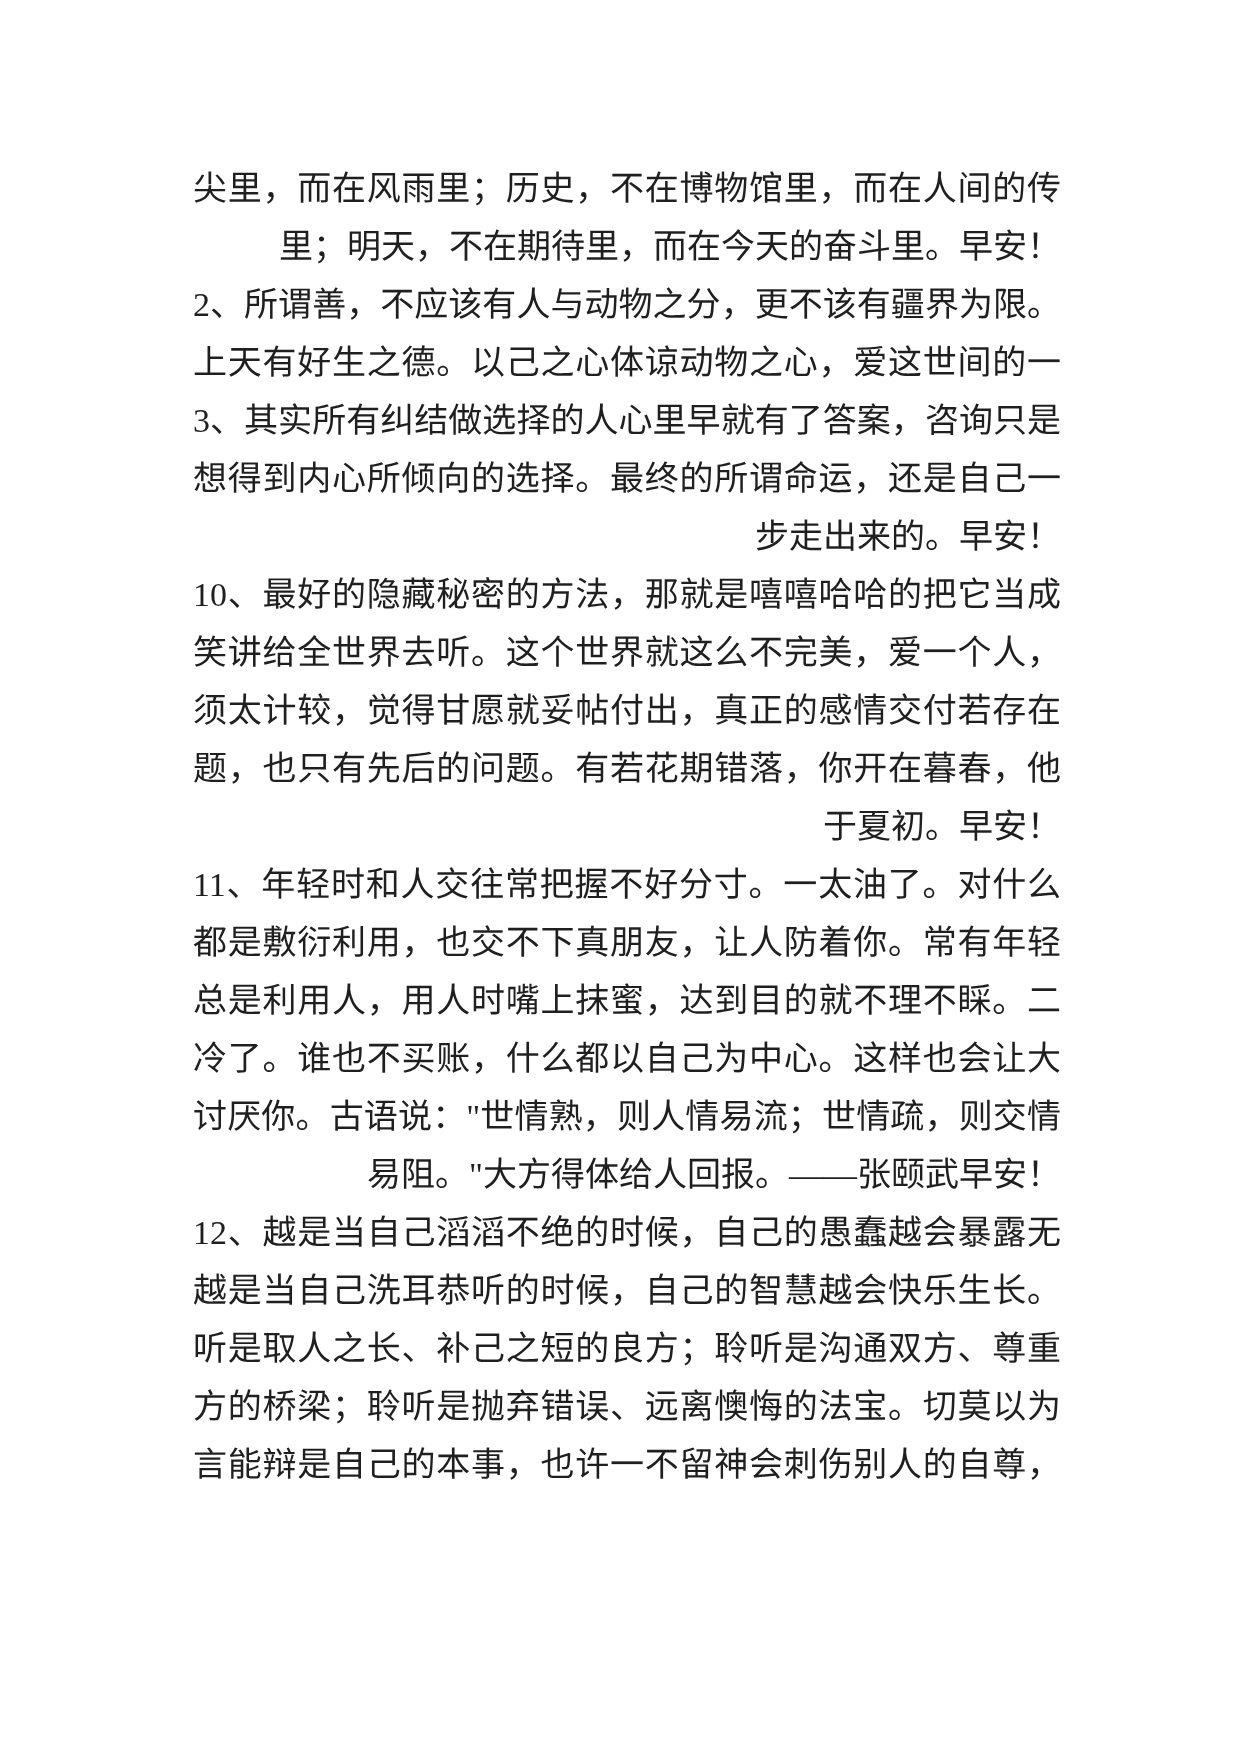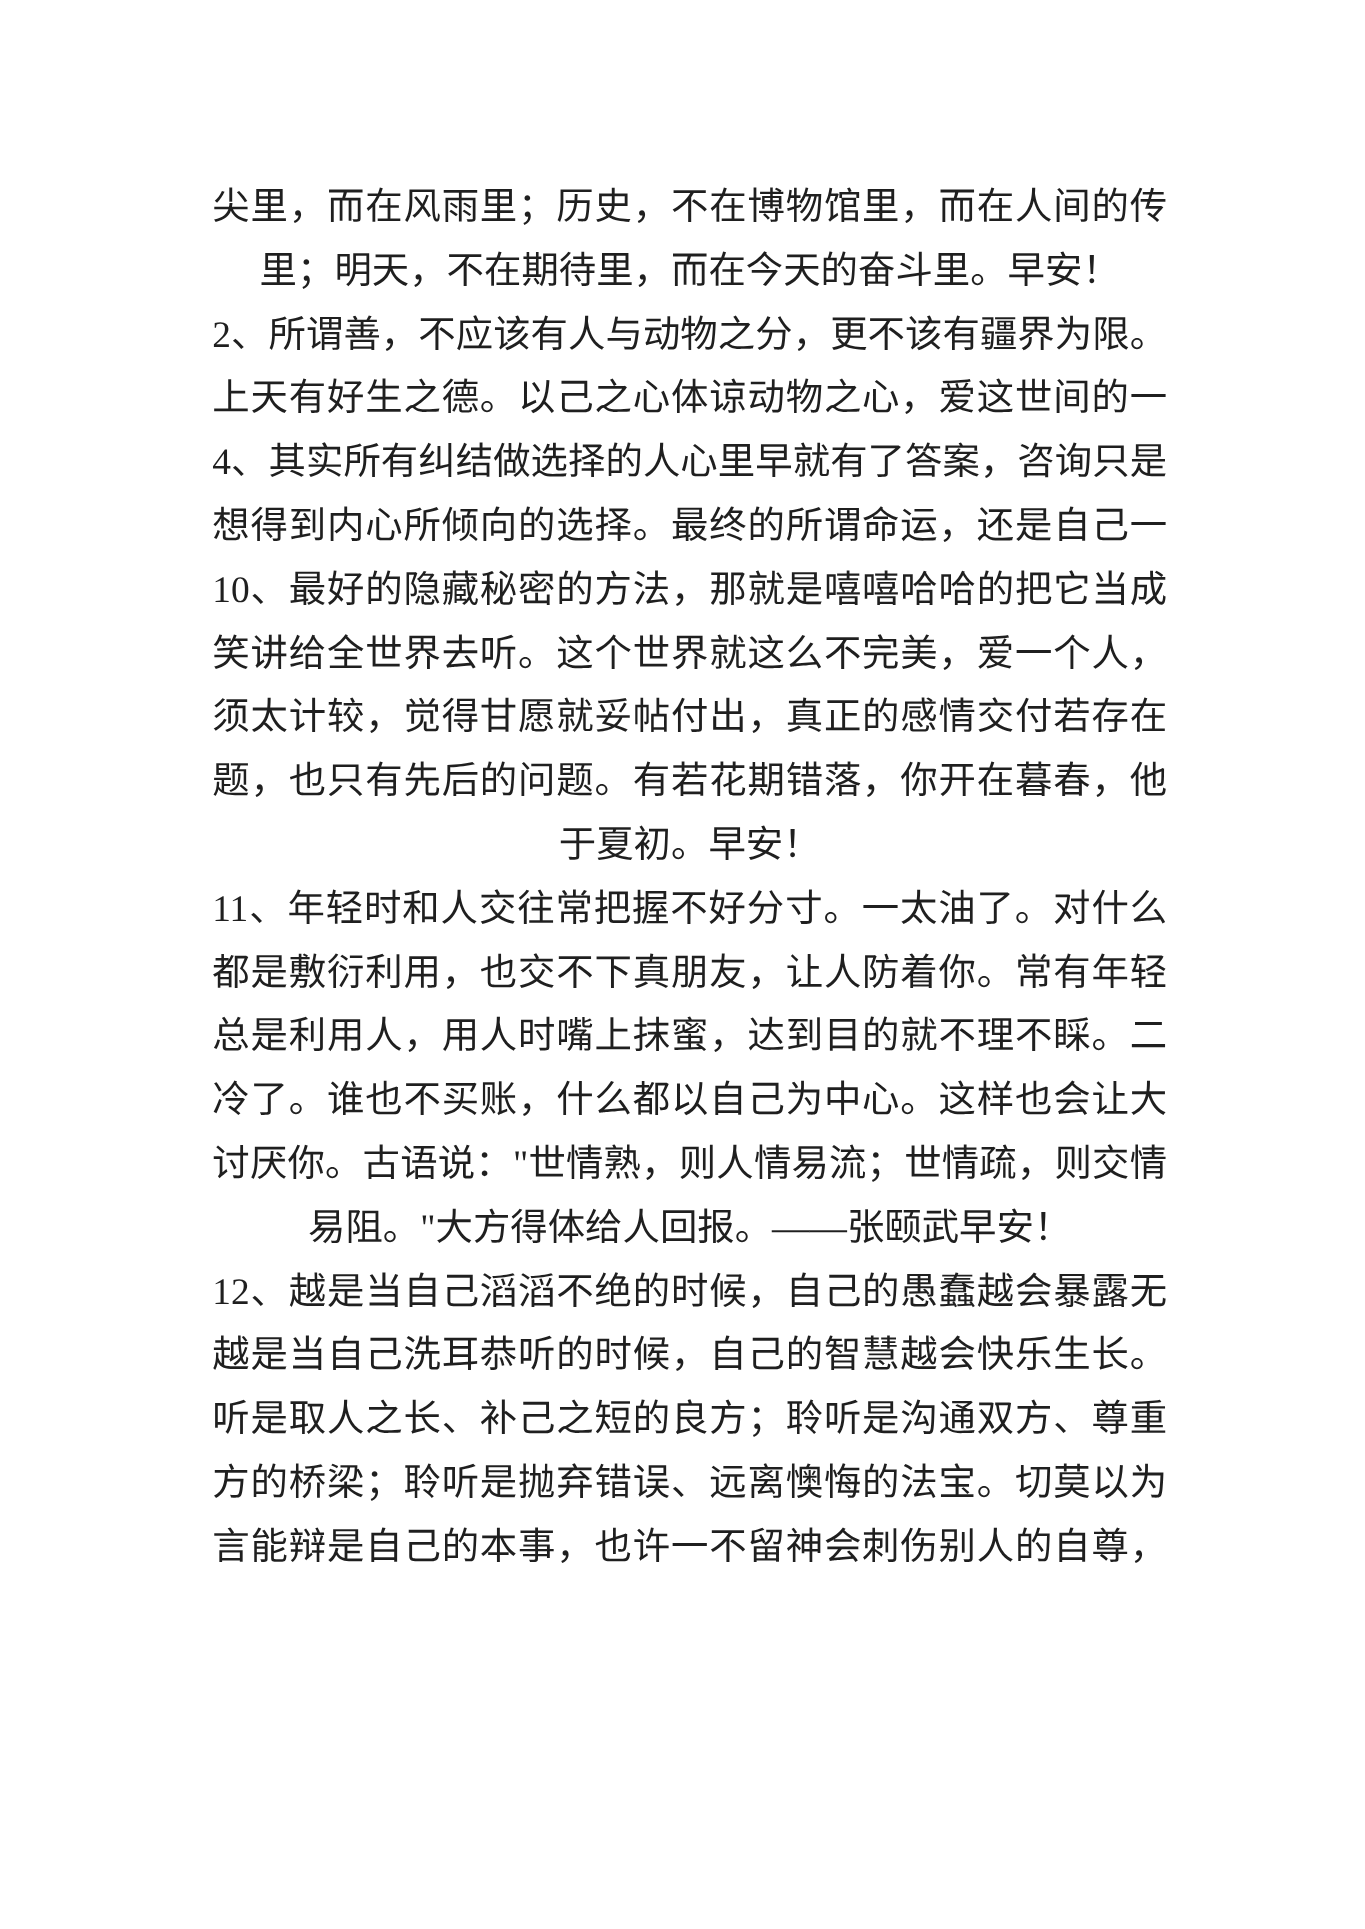--- a/index.html
+++ b/index.html
@@ -21,43 +21,44 @@
     width: 868px;
     font-family: "Liberation Serif", "DejaVu Serif", serif;
     font-size: 34px;
     font-weight: 400;
     color: #1f1f1f;
   }
   .line {
     height: 58px;
     line-height: 58px;
     white-space: nowrap;
-    text-align: center;
+    text-align: right;
   }
   
   .line.full {
     white-space: normal;
     width: 100%;
     text-align: justify;
     text-align-last: justify;
     text-justify: inter-character;
     overflow: hidden;
   }
 </style>
 </head>
 <body>
 
 <div class="page">
   <div class="text-block" id="text-block" style="color: rgb(31, 31, 31);">
       <div class="line full">尖里，而在风雨里；历史，不在博物馆里，而在人间的传诵</div>
       <div class="line">里；明天，不在期待里，而在今天的奋斗里。早安！</div>
       <div class="line full">2、所谓善，不应该有人与动物之分，更不该有疆界为限。</div>
       <div class="line full">上天有好生之德。以己之心体谅动物之心，爱这世间的一切</div>
-      <div class="line full">4、其实所有纠结做选择的人心里早就有了答案，咨询只是</div>
+      <div class="line full">3、其实所有纠结做选择的人心里早就有了答案，咨询只是</div>
       <div class="line full">想得到内心所倾向的选择。最终的所谓命运，还是自己一步</div>
+      <div class="line">步走出来的。早安！</div>
       <div class="line full">10、最好的隐藏秘密的方法，那就是嘻嘻哈哈的把它当成玩</div>
       <div class="line full">笑讲给全世界去听。这个世界就这么不完美，爱一个人，无</div>
       <div class="line full">须太计较，觉得甘愿就妥帖付出，真正的感情交付若存在问</div>
       <div class="line full">题，也只有先后的问题。有若花期错落，你开在暮春，他盛</div>
       <div class="line">于夏初。早安！</div>
       <div class="line full">11、年轻时和人交往常把握不好分寸。一太油了。对什么人</div>
       <div class="line full">都是敷衍利用，也交不下真朋友，让人防着你。常有年轻人</div>
       <div class="line full">总是利用人，用人时嘴上抹蜜，达到目的就不理不睬。二太</div>
       <div class="line full">冷了。谁也不买账，什么都以自己为中心。这样也会让大家</div>
       <div class="line full">讨厌你。古语说："世情熟，则人情易流；世情疏，则交情</div>

